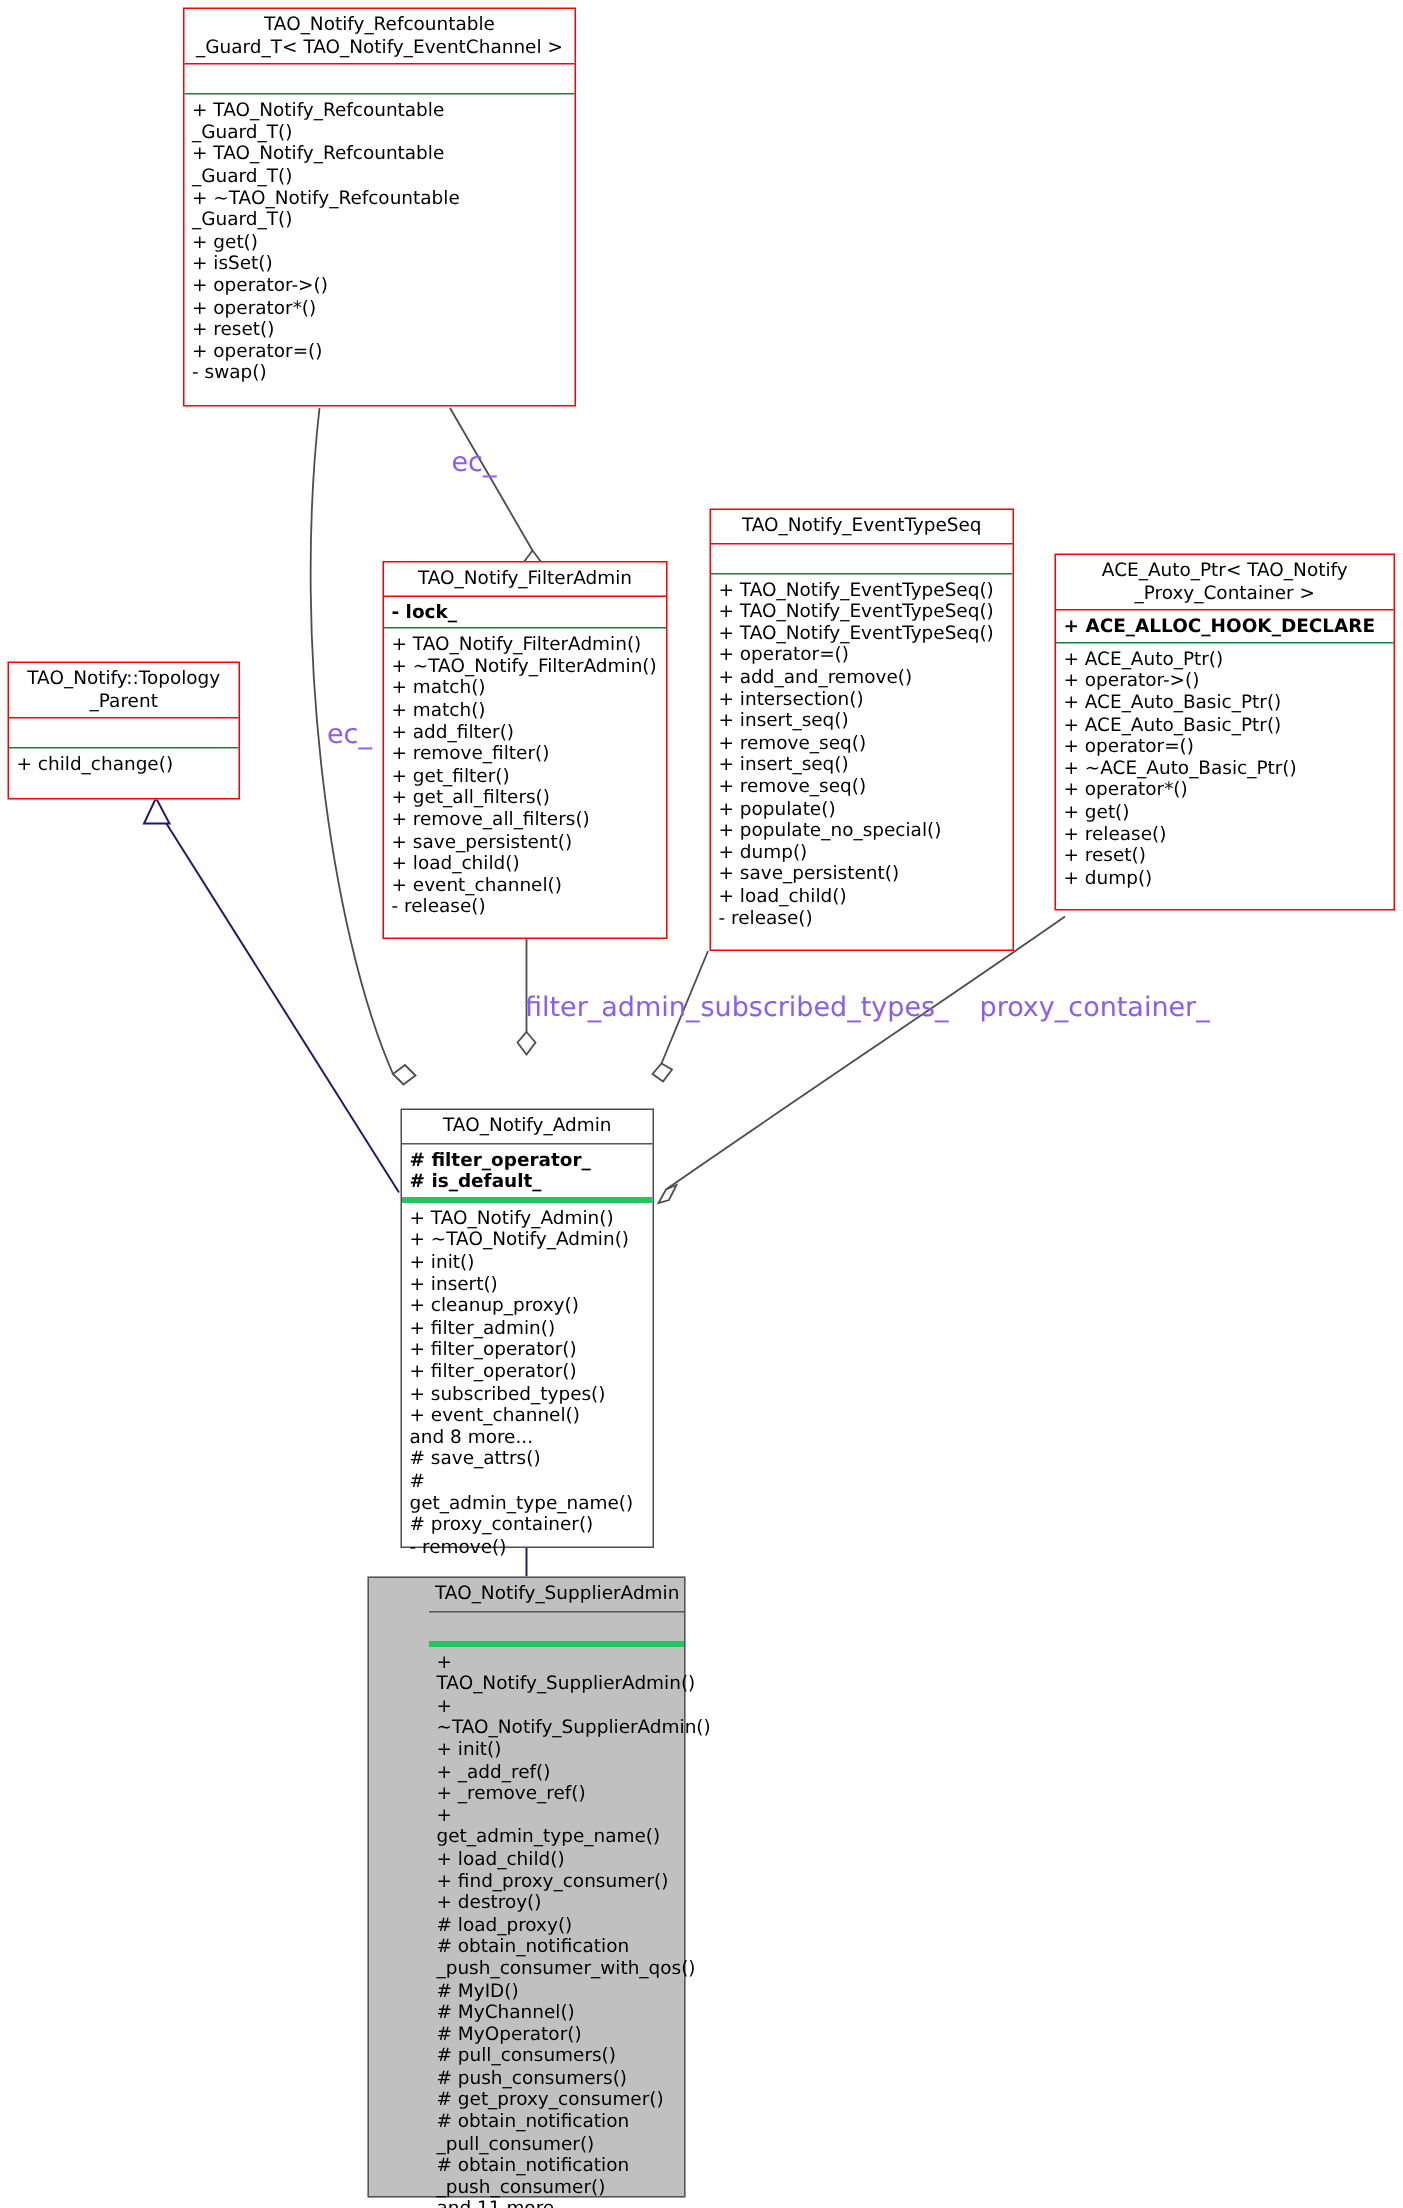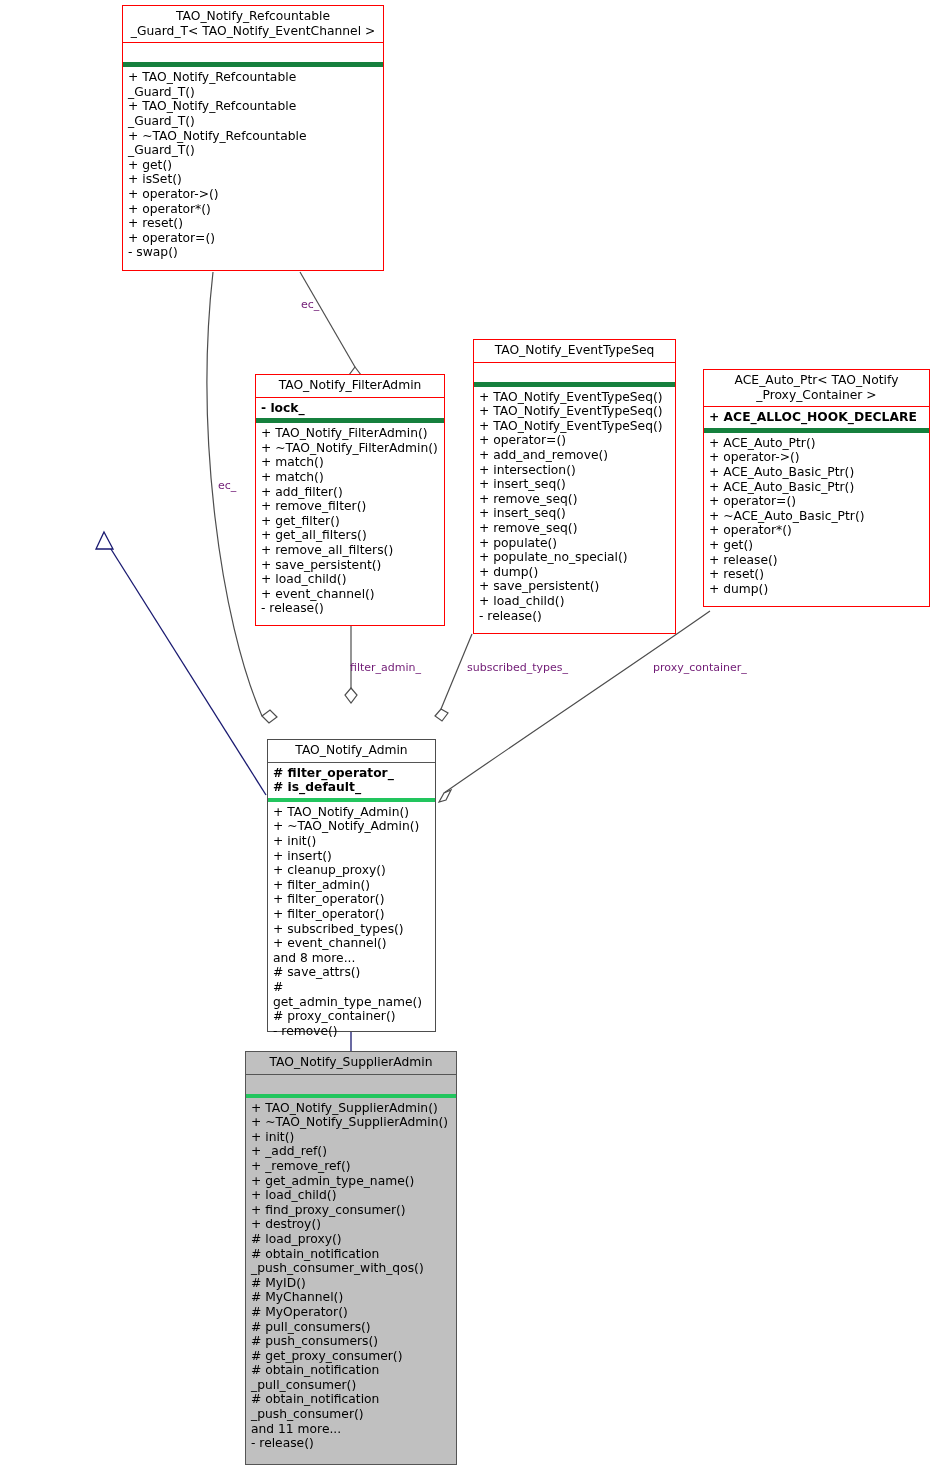--- a/index.html
+++ b/index.html
@@ -10,46 +10,46 @@
   #canvas{position:absolute;left:0;top:0;width:935px;height:1472px;border-radius:21px;}
   svg.edges{position:absolute;left:0;top:0;width:935px;height:1472px;pointer-events:none;}
 
   .uml-box{
     position:absolute;box-sizing:border-box;
     background:#ffffff;
     border:1px solid #ff0000;
     font-size:12.3px;line-height:14.6px;color:#000000;
   }
   .uml-box.gray{
-    background:#c0c0c0;border:1px solid #555555;
+    background:#c0c0c0;border:1px solid #555555;padding-left:40px;
   }
   .uml-box.plain{
     background:#ffffff;border:1px solid #4d4d4d;
   }
   .sec-title{
     text-align:center;padding:3px 4px 4px 4px;
     white-space:pre-line;
   }
   .sec-attrs{
     border-top:1px solid #ff0000;
     padding:3px 5px 3px 5px;
     min-height:13px;
     white-space:pre-line;
     font-weight:bold;
   }
   .gray .sec-attrs,.plain .sec-attrs{border-top:1px solid #555555;}
   .sec-ops{
-    border-top:5px solid #15803d;
+    border-top:1px solid #15803d;
     padding:3px 5px 4px 5px;
     white-space:pre-line;
   }
   .gray .sec-ops,.plain .sec-ops{border-top:4px solid #22c55e;}
 
   .edge-label{
-    position:absolute;font-size:11px;color:#701a75;white-space:nowrap;
+    position:absolute;font-size:18px;color:#8b5cf6;white-space:nowrap;
   }
 </style>
 </head>
 <body>
 
 <div id="canvas">
 
   <svg class="edges" viewBox="0 0 935 1472" xmlns="http://www.w3.org/2000/svg">
 
     <path d="M 300 272 L 355 367" stroke="#4d4d4d" stroke-width="1.2" fill="none"></path>
@@ -86,20 +86,26 @@
 _Guard_T()
 + get()
 + isSet()
 + operator-&gt;()
 + operator*()
 + reset()
 + operator=()
 - swap()</div>
   </div>
 
+  <div class="uml-box" style="left:5px;top:441px;width:155px;height:92px;">
+    <div class="sec-title">TAO_Notify::Topology
+_Parent</div>
+    <div class="sec-attrs"></div>
+    <div class="sec-ops">+ child_change()</div>
+  </div>
 
   <div class="uml-box" style="left:255px;top:374px;width:190px;height:252px;">
     <div class="sec-title">TAO_Notify_FilterAdmin</div>
     <div class="sec-attrs">- lock_</div>
     <div class="sec-ops">+ TAO_Notify_FilterAdmin()
 + ~TAO_Notify_FilterAdmin()
 + match()
 + match()
 + add_filter()
 + remove_filter()

